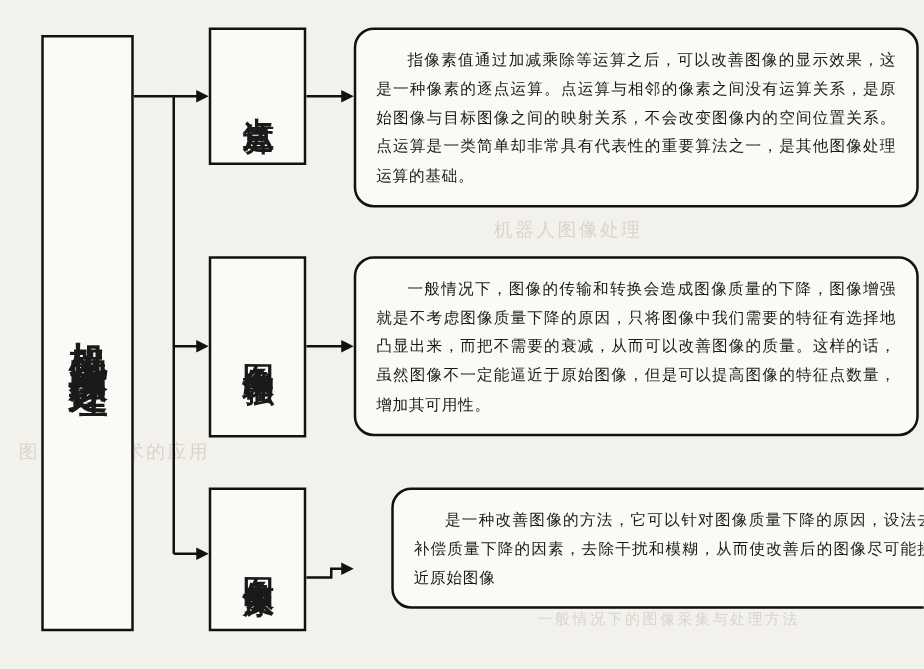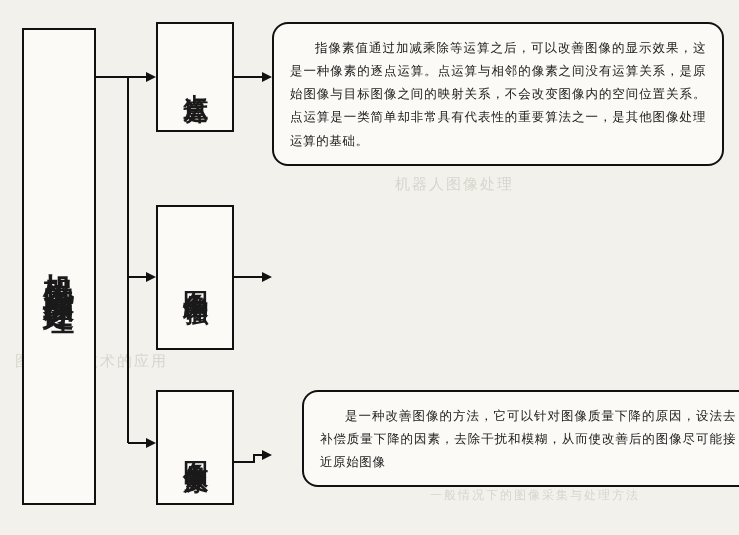--- a/index.html
+++ b/index.html
@@ -20,21 +20,21 @@
     position: absolute;
     color: #d8d5cd;
     font-size: 15px;
     letter-spacing: 2px;
     white-space: nowrap;
     user-select: none;
     pointer-events: none;
   }
   .diagram {
     position: absolute;
-    left: 4px; top: 0;
+    left: 15px; top: 0;
     width: 631px;
     height: 535px;
   }
   .node {
     position: absolute;
     box-sizing: border-box;
     border: 2px solid #111;
     background: #fbfaf7;
     display: flex;
     align-items: center;
@@ -146,17 +146,20 @@
   <div class="node mid-node" id="mid-1">
     <div class="vtext">图像增强</div>
   </div>
   <div class="node mid-node" id="mid-2">
     <div class="vtext">图像复原</div>
   </div>
 
   <div class="desc-node" id="desc-0">
     <p>指像素值通过加减乘除等运算之后，可以改善图像的显示效果，这是一种像素的逐点运算。点运算与相邻的像素之间没有运算关系，是原始图像与目标图像之间的映射关系，不会改变图像内的空间位置关系。点运算是一类简单却非常具有代表性的重要算法之一，是其他图像处理运算的基础。</p>
   </div>
+  <div class="desc-node" id="desc-1">
+    <p>一般情况下，图像的传输和转换会造成图像质量的下降，图像增强就是不考虑图像质量下降的原因，只将图像中我们需要的特征有选择地凸显出来，而把不需要的衰减，从而可以改善图像的质量。这样的话，虽然图像不一定能逼近于原始图像，但是可以提高图像的特征点数量，增加其可用性。</p>
+  </div>
   <div class="desc-node" id="desc-2">
     <p>是一种改善图像的方法，它可以针对图像质量下降的原因，设法去补偿质量下降的因素，去除干扰和模糊，从而使改善后的图像尽可能接近原始图像</p>
   </div>
 
 </div>
 
 </body></html>

